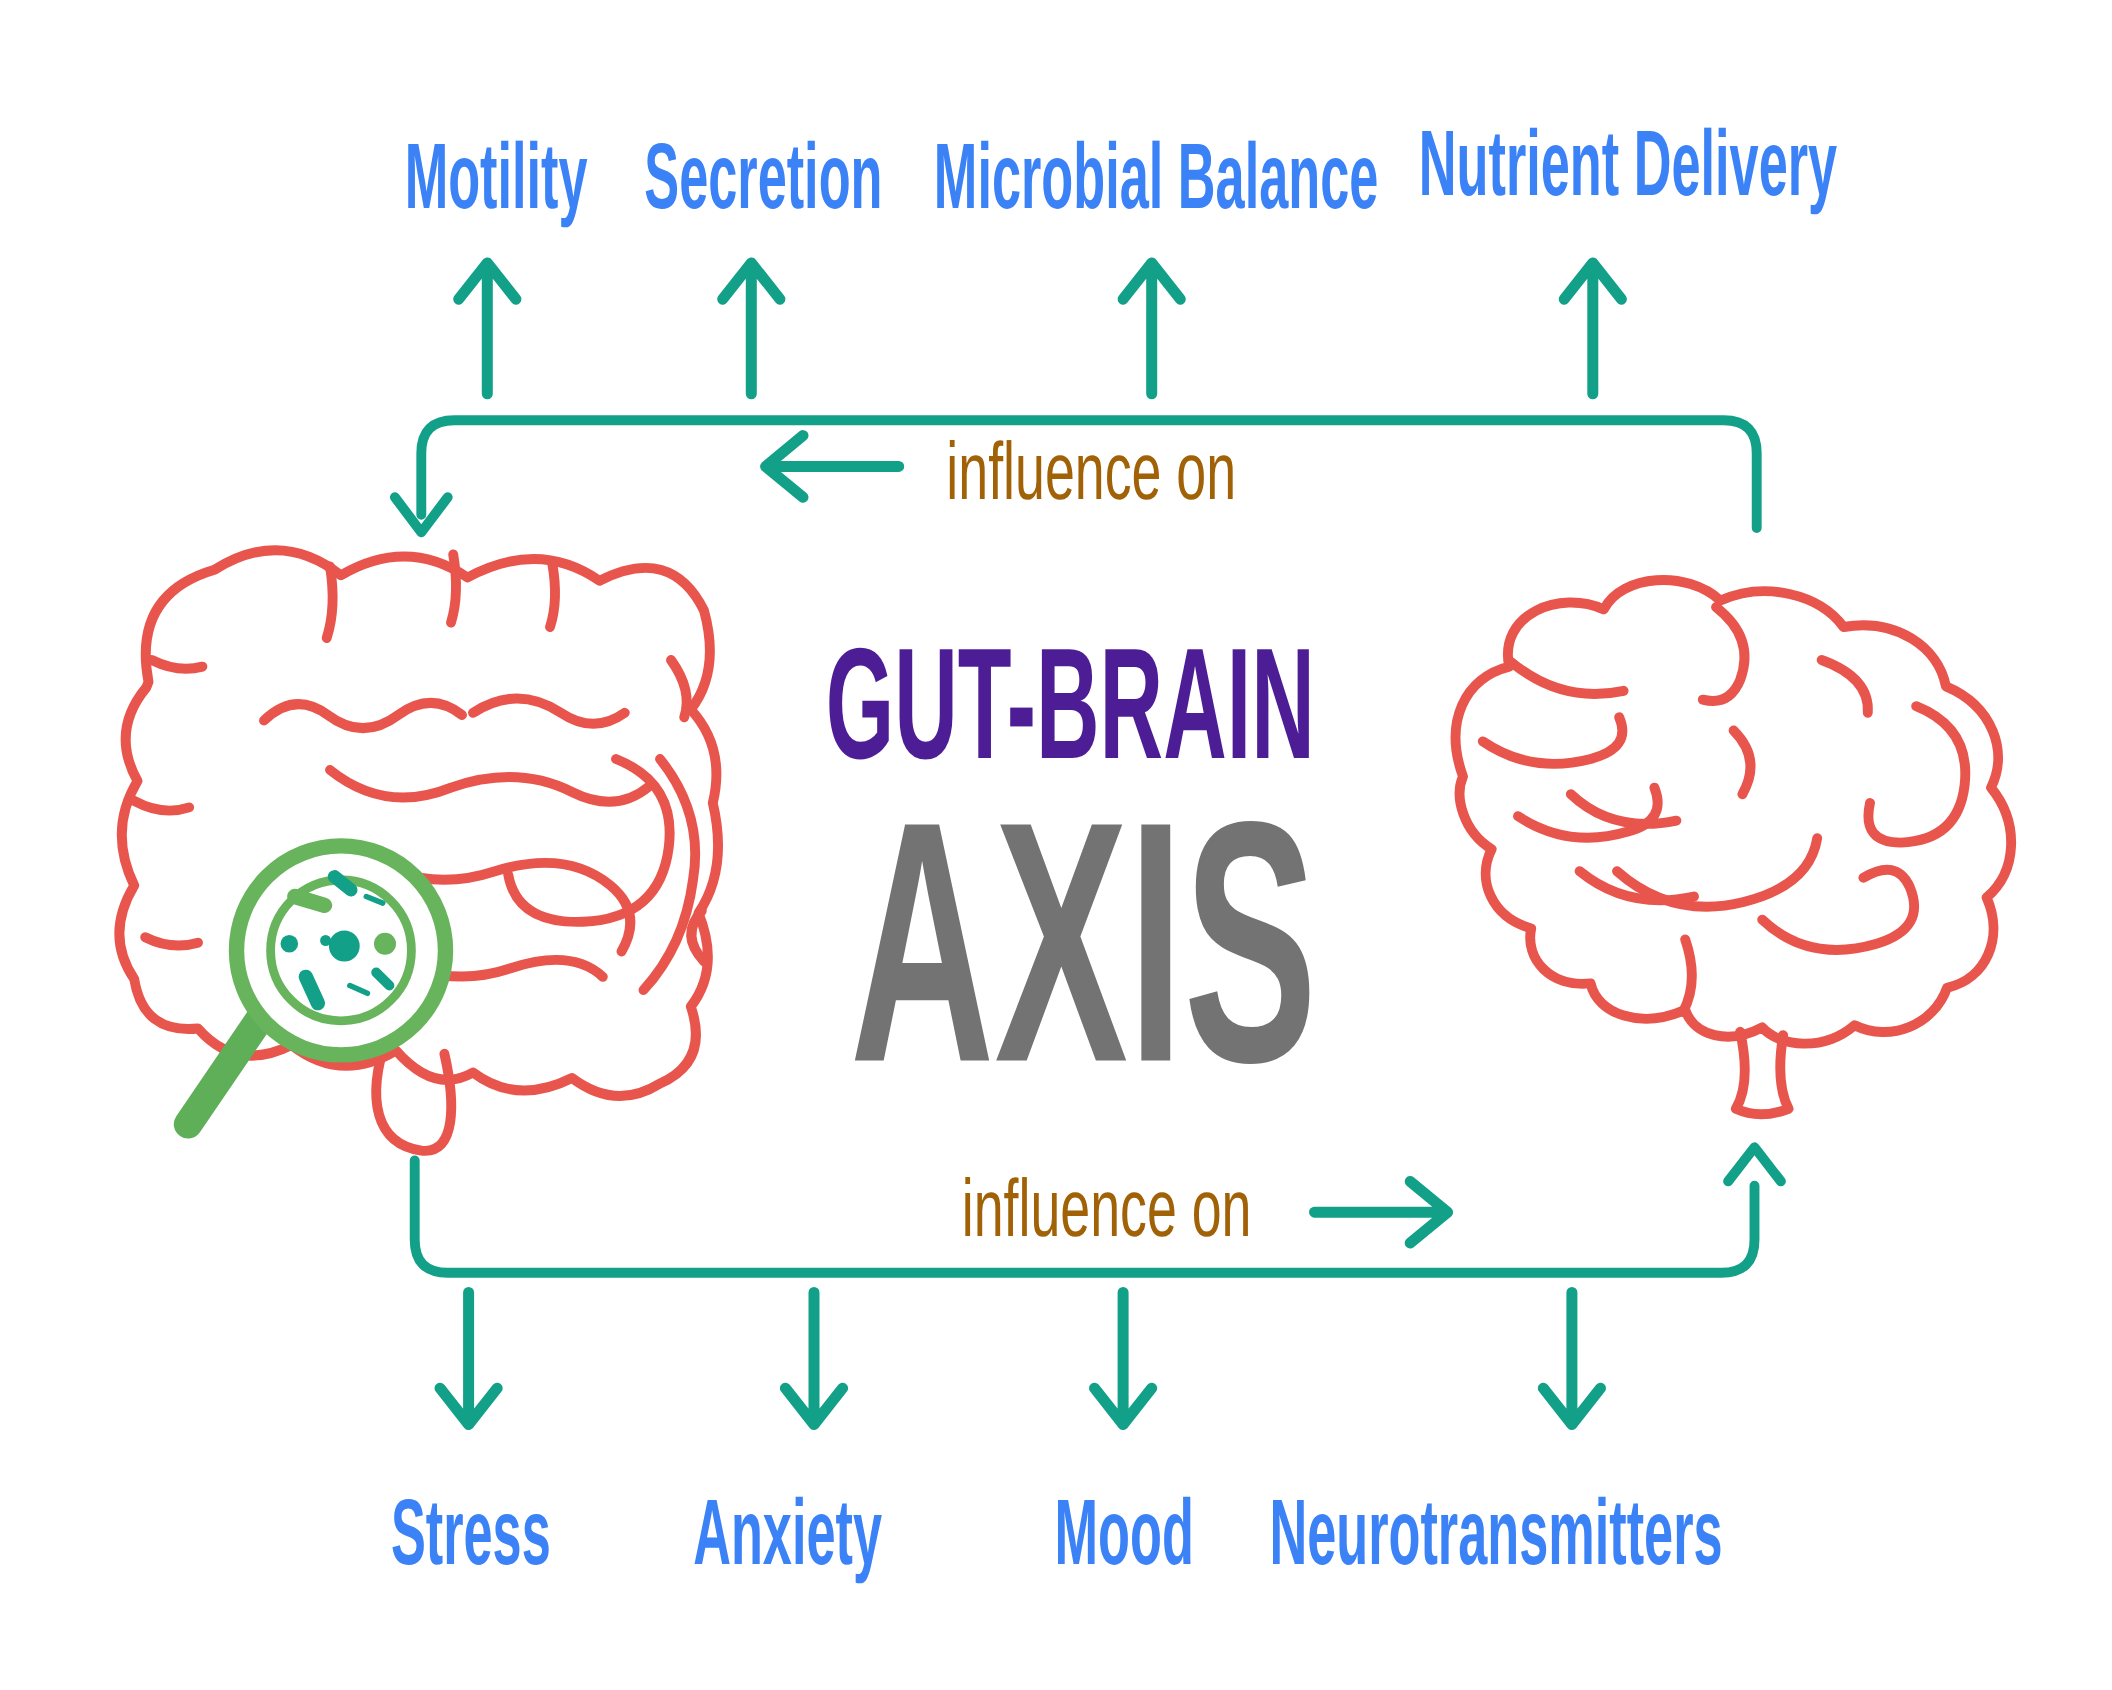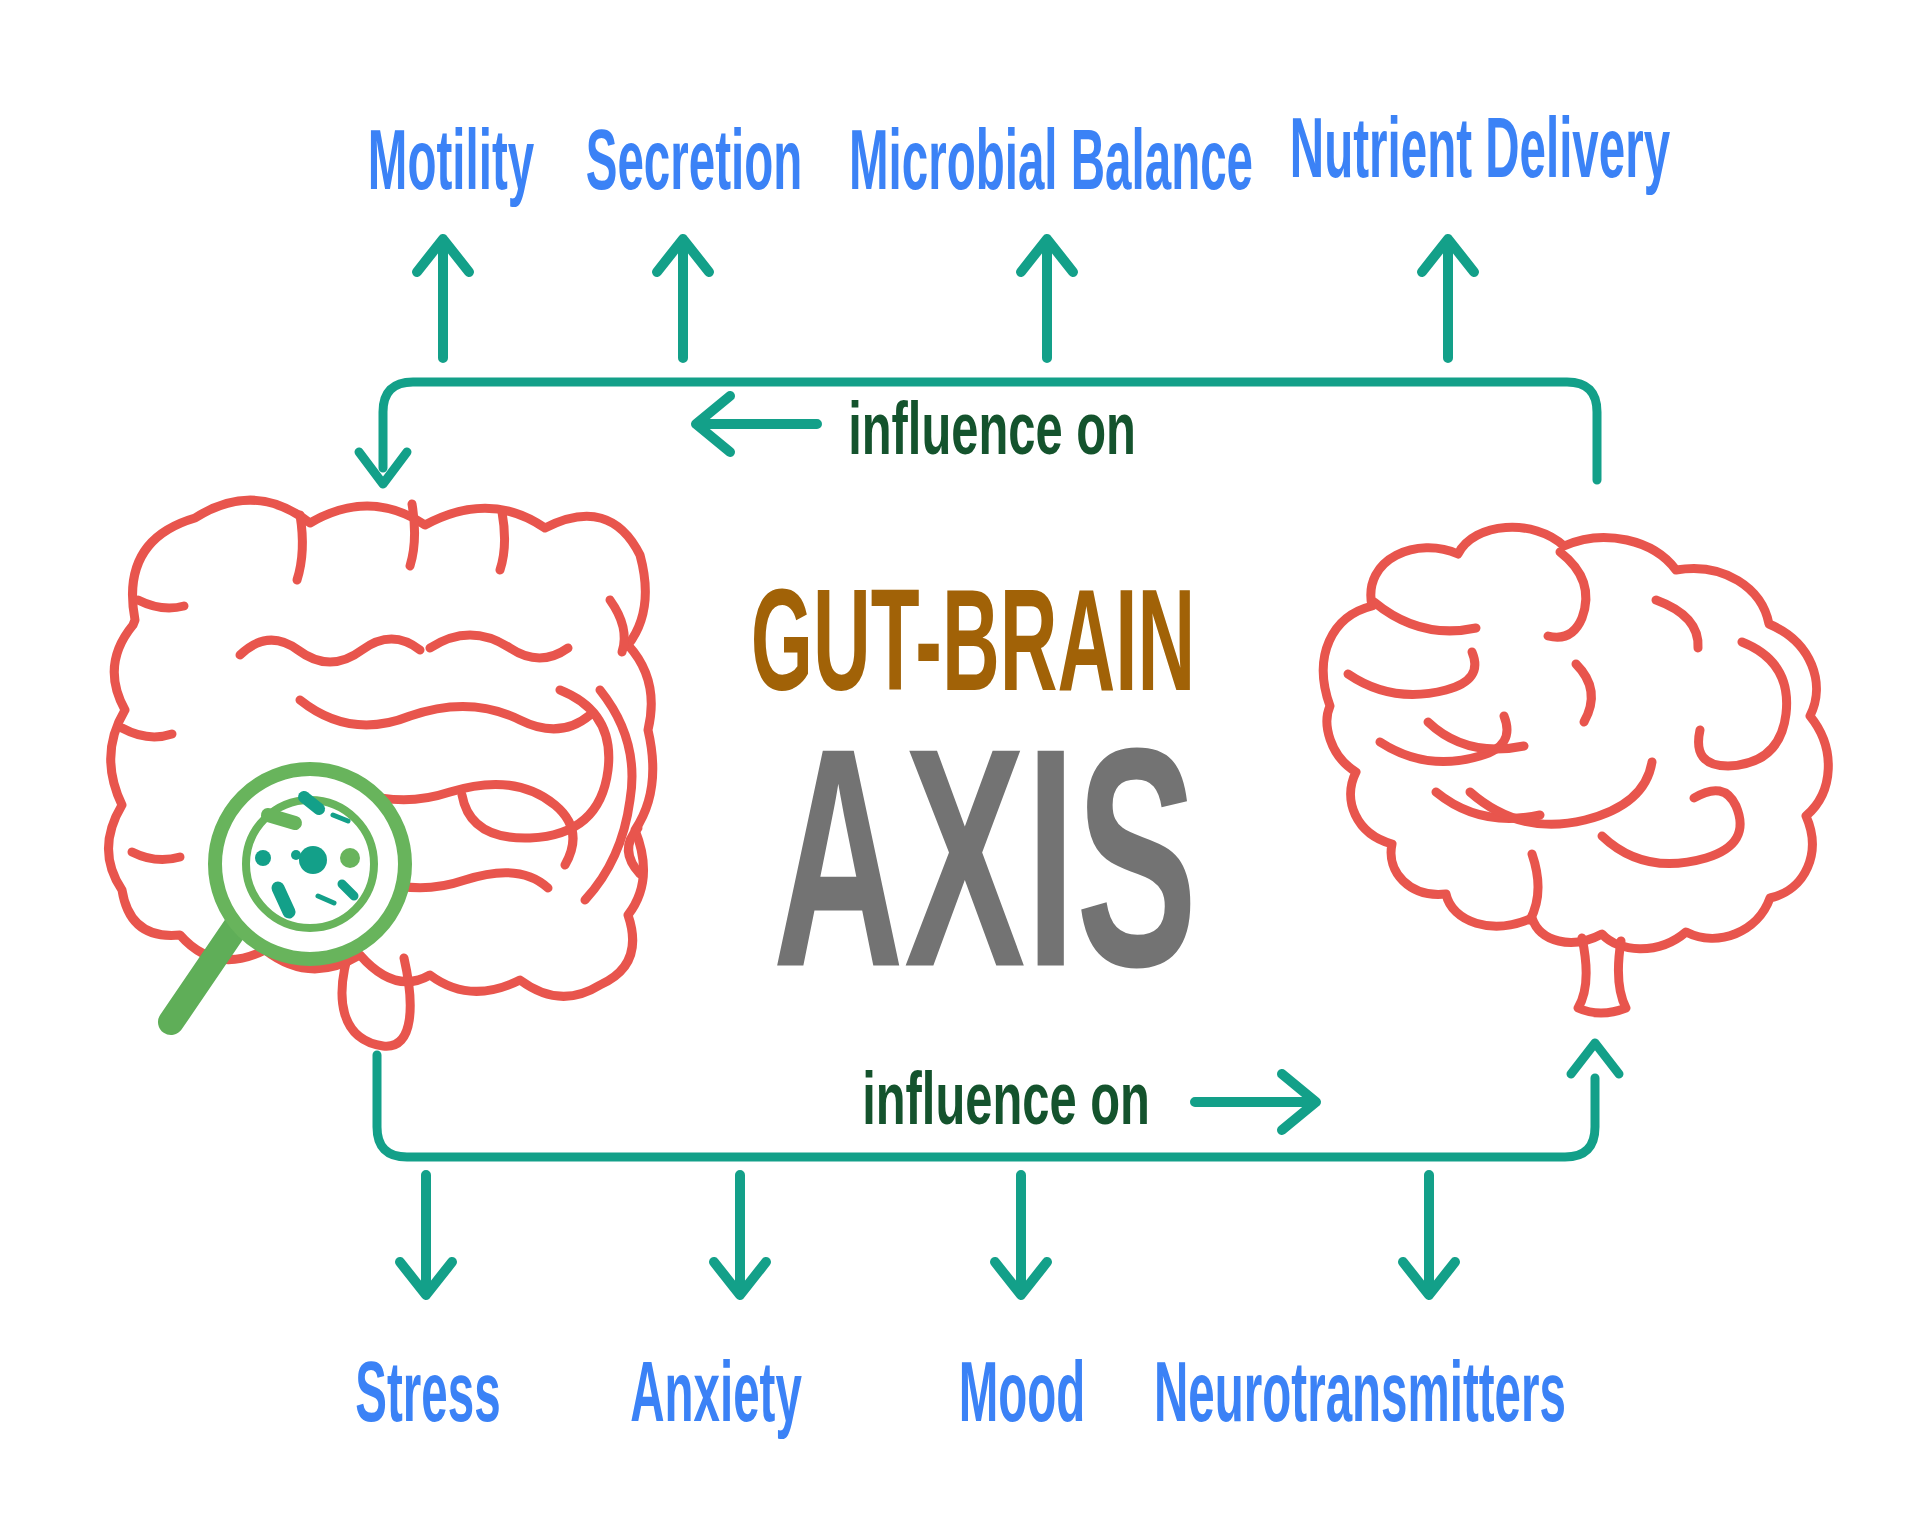--- a/index.html
+++ b/index.html
@@ -16,24 +16,24 @@
     position:absolute;
     transform:translate(-50%,-50%);
     white-space:nowrap;
     text-align:center;
   }
   .lbl > span{display:inline-block;white-space:nowrap;}
 
   .green-lbl{color:#3b82f6;font-size:66px;font-weight:700;}
   .green-lbl > span{transform:scale(0.72,1.28);}
 
-  .influence{color:#14532d;font-size:66px;font-weight:700;}
+  .influence{color:#a16207;font-size:66px;font-weight:400;}
   .influence > span{transform:scale(0.74,1.12);}
 
-  .title-green{color:#a16207;font-size:125px;font-weight:700;text-align:right;}
+  .title-green{color:#4c1d95;font-size:125px;font-weight:700;text-align:right;}
   .title-green > span{transform:scale(0.64,1.15);}
   .title-red{color:#737373;font-size:260px;font-weight:700;}
   .title-red > span{transform:scale(0.70,1.20);}
 
   
   #lbl-motility {left:451px; top:160px;}
   #lbl-secretion{left:694px; top:160px;}
   #lbl-microbial{left:1051px;top:160px;}
   #lbl-nutrient {left:1480px;top:148px;}
 

